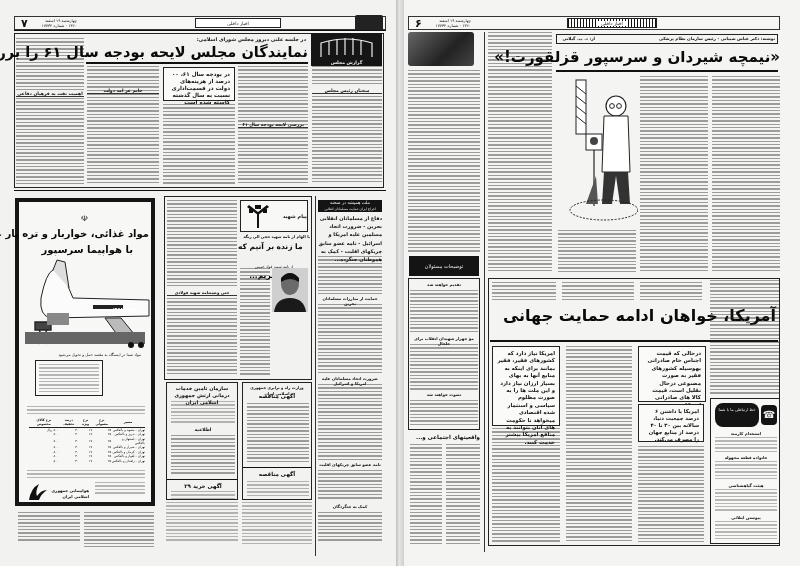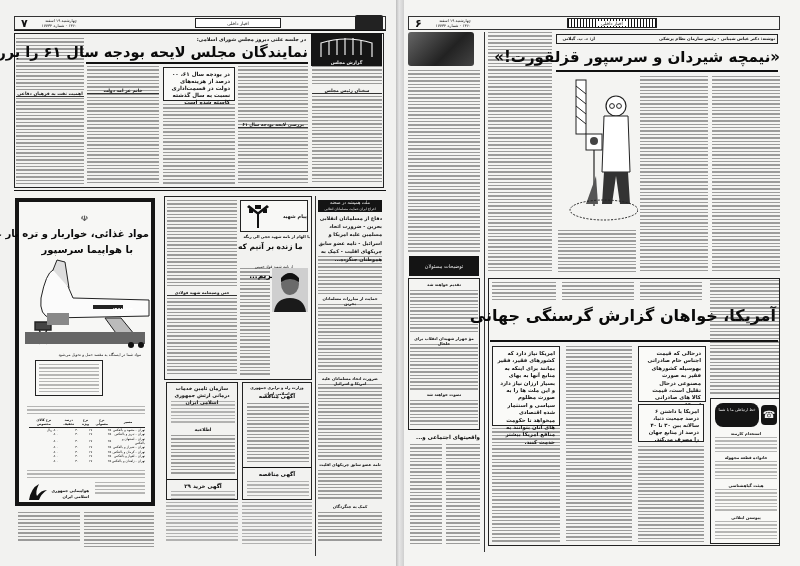--- a/index.html
+++ b/index.html
@@ -311,21 +311,21 @@
     <circle cx="38" cy="65" r="4" fill="#444"></circle>
     <line x1="38" y1="74" x2="38" y2="130" stroke="#222" stroke-width="1.2"></line>
     <path d="M30 128 L40 100 L42 128" fill="#555"></path>
     <ellipse cx="48" cy="134" rx="34" ry="10" fill="none" stroke="#222" stroke-dasharray="2 1.5"></ellipse>
   </svg>
   <div class="txt" style="left:154px;top:230px;width:78px;height:44px;"></div>
   <div class="txt" style="left:236px;top:76px;width:68px;height:196px;"></div>
   <div class="txt" style="left:308px;top:76px;width:68px;height:196px;"></div>
 
   <div class="box" style="left:84px;top:278px;width:292px;height:268px;background:transparent;"></div>
-  <div class="headline" style="left:88px;top:306px;width:284px;font-size:16px;letter-spacing:-0.6px;">آمریکا، خواهان گزارش گرسنگی جهانی</div>
+  <div class="headline" style="left:88px;top:306px;width:284px;font-size:16px;letter-spacing:-0.6px;">آمریکا، خواهان ادامه حمایت جهانی</div>
   <div class="rule" style="left:86px;top:340px;width:288px;height:2px;"></div>
   <div class="txt" style="left:88px;top:282px;width:64px;height:20px;"></div>
   <div class="txt" style="left:158px;top:282px;width:72px;height:20px;"></div>
   <div class="txt" style="left:236px;top:282px;width:62px;height:20px;"></div>
 
   <div class="pullq" style="left:88px;top:346px;width:68px;height:80px;font-size:5.4px;line-height:7.4px;">امریکا نیاز دارد که کشورهای فقیر، فقیر بمانند برای اینکه به منابع آنها به بهای بسیار ارزان نیاز دارد و این ملت ها را به صورت مظلوم سیاسی و استثمار شده اقتصادی میخواهد تا حکومت های آنان بتوانند به منافع امریکا بیشتر خدمت کنند.</div>
   <div class="txt" style="left:88px;top:428px;width:68px;height:114px;"></div>
 
   <div class="txt" style="left:162px;top:346px;width:66px;height:196px;"></div>
 

